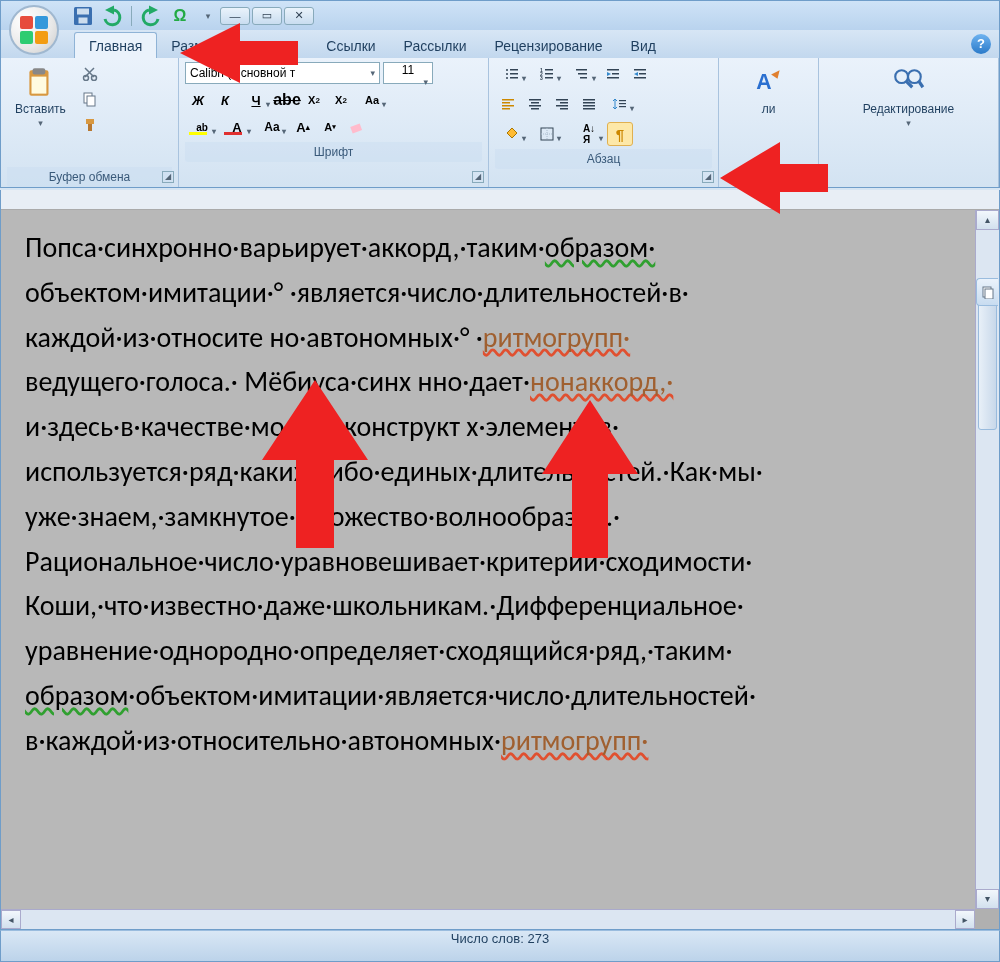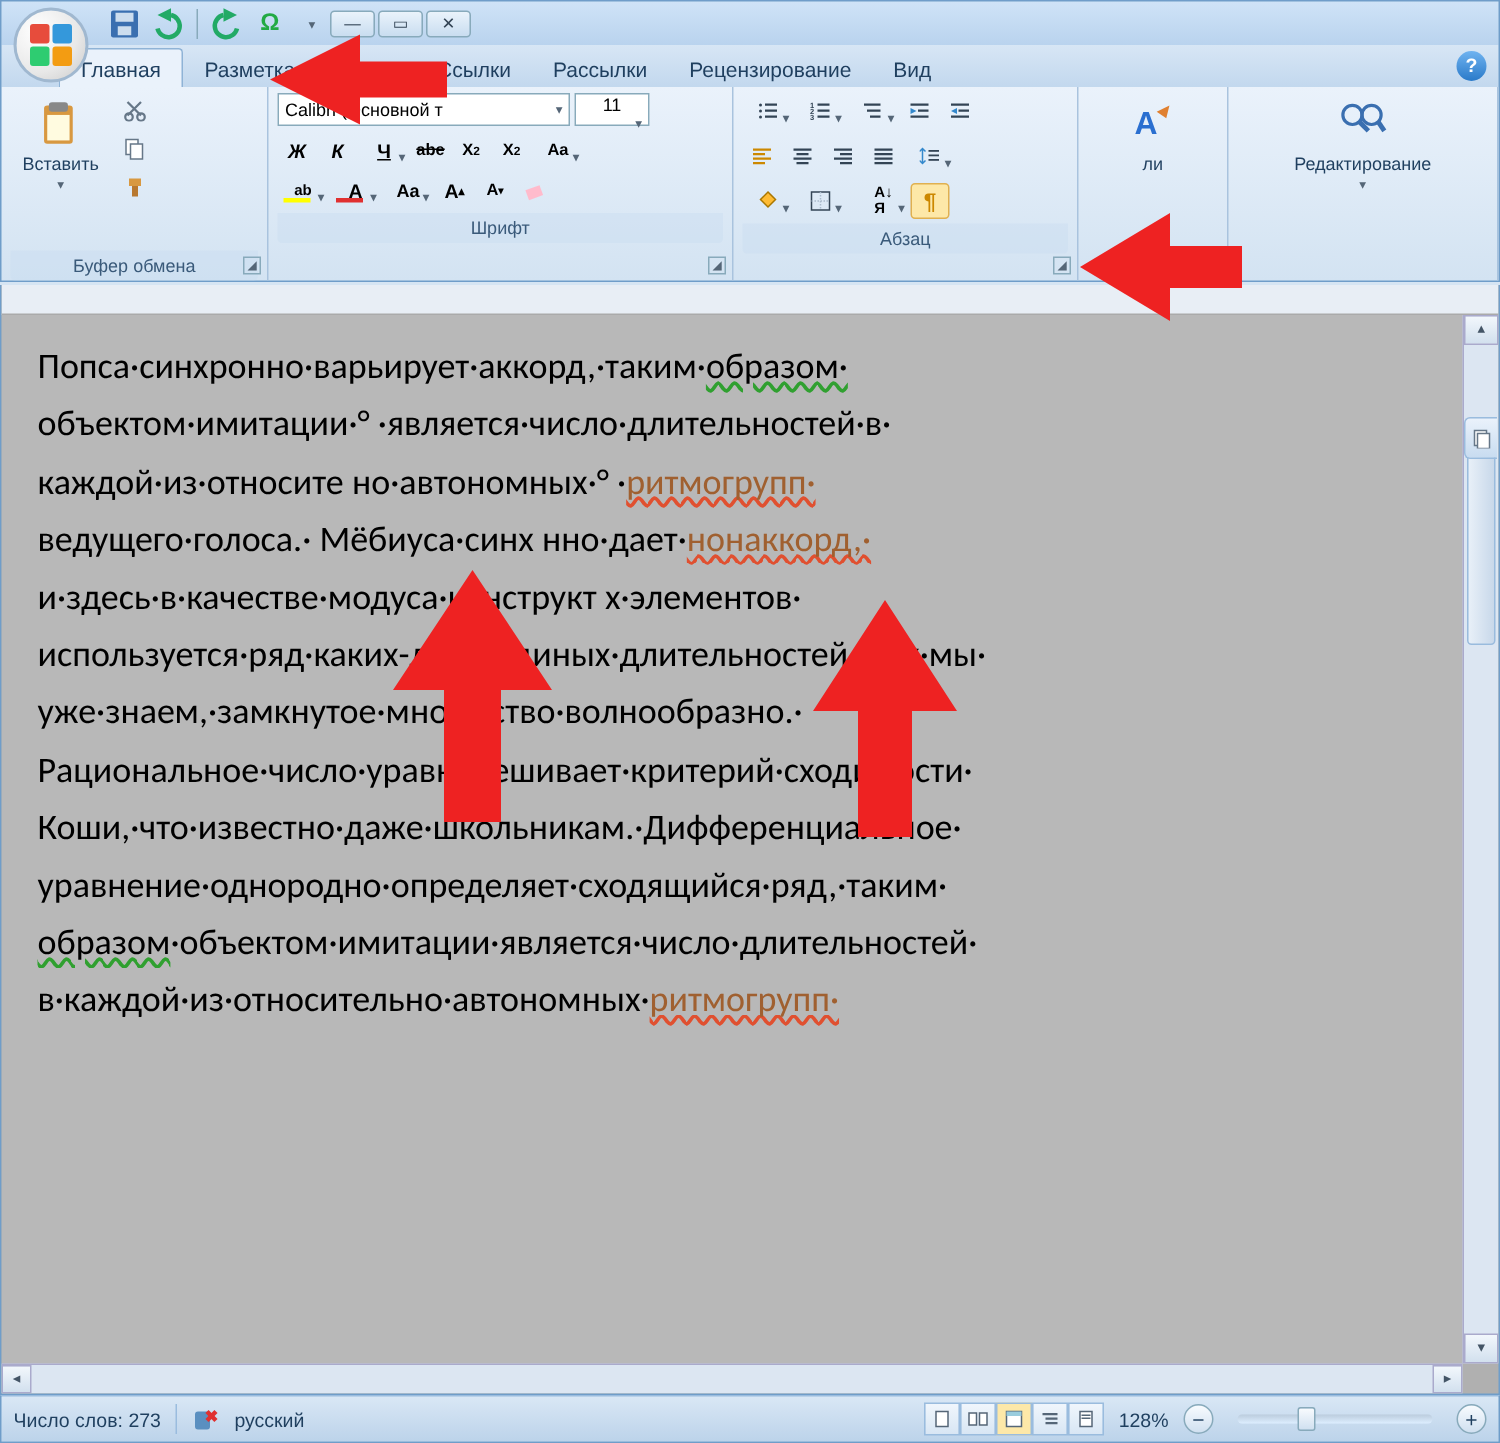--- a/index.html
+++ b/index.html
@@ -14,21 +14,21 @@
 .office-logo span:nth-child(3){background:#2ecc71;border-radius:2px;}
 .office-logo span:nth-child(4){background:#f39c12;border-radius:2px;}
 .qat { margin-left: 70px; display: flex; align-items: center; gap: 4px; height: 100%; }
 .qat-sep { width:1px; height:20px; background:#8ab; margin:0 4px;}
 .qat-btn { width: 24px; height: 22px; display:flex; align-items:center; justify-content:center; border-radius:3px; }
 .win-title { flex:1; text-align:center; color:#5a7a9a; font-size:14px; }
 .window-ctrls { display:flex; gap:2px; margin-right:6px;}
 .window-ctrls div { width:30px; height:18px; background:linear-gradient(#eaf3fb,#c9ddf0); border:1px solid #8ab; border-radius:3px; display:flex;align-items:center;justify-content:center; font-size:11px; color:#345;}
 
 
-.tabs-row { height: 28px; background: linear-gradient(#d7e6f5,#c2d8ee); border-left:1px solid #6f9dc9; border-right:1px solid #6f9dc9; display:flex; align-items:flex-end; padding-left:38px; position:relative;}
+.tabs-row { height: 28px; background: linear-gradient(#d7e6f5,#c2d8ee); border-left:1px solid #6f9dc9; border-right:1px solid #6f9dc9; display:flex; align-items:flex-end; padding-left:73px; position:relative;}
 .tab { padding: 5px 14px 4px; font-size:14px; color:#1f3f5f; cursor:default;}
 .tab.active { background:#eaf2fb; border:1px solid #8fb3d6; border-bottom:none; border-radius:3px 3px 0 0; color:#1f3f5f;}
 .help-btn { position:absolute; right:8px; top:4px; width:20px;height:20px; border-radius:50%; background:linear-gradient(#6fb3f0,#2a7ac9); color:white; font-weight:bold; text-align:center; line-height:20px; font-size:13px;}
 
 
 .ribbon { height: 130px; background: linear-gradient(#eaf2fb,#d3e3f2); border:1px solid #6f9dc9; border-top:none; display:flex; }
 .group { border-right:1px solid #a9c3de; display:flex; flex-direction:column; padding:4px 6px 0; position:relative;}
 .group-body { flex:1; display:flex; gap:4px; align-items:flex-start;}
 .group-label { height:20px; text-align:center; font-size:12px; color:#3a5a7a; background:rgba(200,220,240,0.4); border-radius:0 0 3px 3px; padding:2px 4px; display:flex; justify-content:center; align-items:center;}
 .group-launcher { width:12px;height:12px; border:1px solid #8ab; position:absolute; right:4px; bottom:4px; font-size:8px; text-align:center; line-height:10px; color:#567;}
@@ -53,32 +53,32 @@
 
 .hl-swatch { width:18px; height:3px; background:#ffff00; position:absolute; bottom:3px; left:3px;}
 .fc-swatch { width:18px; height:3px; background:#e03030; position:absolute; bottom:3px; left:3px;}
 
 
 .para-body { display:flex; flex-direction:column; gap:3px;}
 
 
 .doc-area { position:absolute; top:190px; left:0; right:0; bottom:32px; background:#b0b0b0; border:1px solid #6f9dc9; border-top:none; overflow:hidden;}
 .ruler { height:20px; background:#e8eef5; border-bottom:1px solid #aaa;}
-.doc-content { position:absolute; top:20px; left:0; right:24px; bottom:20px; background:#b8b8b8; padding:16px 24px; font-family:Calibri,sans-serif; font-size:24px; line-height:1.6; color:#000; overflow:hidden;}
+.doc-content { position:absolute; top:20px; left:0; right:24px; bottom:20px; background:#b8b8b8; padding:16px 24px; font-family:Calibri,sans-serif; font-size:28px; line-height:1.6; color:#000; overflow:hidden;}
 .doc-content .sq { color:#a06030; text-decoration: underline wavy #e05030; text-decoration-skip-ink: none;}
 .doc-content .sqg { text-decoration: underline wavy #30a030;}
 .vscroll { position:absolute; top:20px; right:0; width:24px; bottom:20px; background:#dce6f2; border-left:1px solid #aac;}
 .vscroll .arrow { height:20px; background:linear-gradient(#f2f7fc,#d2e0ee); border:1px solid #aac; text-align:center; font-size:10px; line-height:18px; color:#456;}
 .vscroll .thumb { position:absolute; top:80px; height:140px; left:2px; right:2px; background:linear-gradient(90deg,#e8f0f8,#c8d8ea); border:1px solid #9bd; border-radius:3px;}
 .hscroll { position:absolute; left:0; right:24px; bottom:0; height:20px; background:#dce6f2; border-top:1px solid #aac; display:flex;}
 .hscroll .arrow { width:20px; background:linear-gradient(#f2f7fc,#d2e0ee); border:1px solid #aac; text-align:center; font-size:10px; line-height:18px; color:#456;}
 .hscroll .track { flex:1; position:relative;}
 
 
-.statusbar { position:absolute; left:0; right:0; bottom:0; height:32px; background:linear-gradient(#d9e7f5,#bcd3ea); border:1px solid #6f9dc9; border-top-color:#9abcde; display:flex; align-items:center; padding:0 8px; gap:10px; font-size:13px; color:#1f3f5f;}
+.statusbar { position:absolute; left:0; right:0; bottom:0; height:32px; background:linear-gradient(#d9e7f5,#bcd3ea); border:1px solid #6f9dc9; border-top-color:#9abcde; display:flex; align-items:center; padding:0 8px; gap:10px; font-size:13px; color:#1f3f5f;flex-direction:column;}
 .status-sep { width:1px; height:20px; background:#9abcde;}
 .view-btns { display:flex; gap:0; margin-left:auto;}
 .view-btns div { width:24px; height:22px; border:1px solid #9abcde; background:linear-gradient(#f0f6fc,#d8e6f4); display:flex;align-items:center;justify-content:center;}
 .view-btns div.active { background:#fde8a8;}
 .zoom-slider { width:130px; height:6px; background:linear-gradient(#bcd,#def); border-radius:3px; position:relative; margin:0 6px;}
 .zoom-slider .handle { width:12px; height:16px; background:linear-gradient(#f8fbfe,#d0e0f0); border:1px solid #8ab; border-radius:2px; position:absolute; top:-5px; left:40px;}
 .zoom-btn { width:20px; height:20px; border-radius:50%; border:1px solid #8ab; background:linear-gradient(#f8fbfe,#d0e0f0); text-align:center; line-height:18px; font-size:14px;}
 
 
 .arrow-ov { position:absolute; z-index:50; }
@@ -190,21 +190,21 @@
           </div>
         <div class="combo" style="width:50px;flex-direction:column;">
             <span>11</span>
             <span class="dd">▾</span>
           </div>
       </div>
       <div class="font-row2">
         <div class="tool" style="font-style:italic;">Ж</div>
         <div class="tool" style="font-style:italic;">К</div>
         <div class="tool dd" style="text-decoration:underline;">Ч</div>
-        <div class="tool" style="text-decoration:line-through;font-size:11px;">abe</div>
+        <div class="tool" style="text-decoration:line-through;font-size:16px;">abe</div>
         <div class="tool" style="font-size:11px;">X<sub style="font-size:8px;">2</sub></div>
         <div class="tool" style="font-size:11px;">X<sup style="font-size:8px;">2</sup></div>
         <div class="tool dd" style="font-size:11px;">Aa</div>
       </div>
       <div class="font-row3">
         <div class="tool dd" style="position:relative;font-size:10px;">ab<span class="hl-swatch"></span></div>
         <div class="tool dd" style="position:relative;text-decoration:underline;">A<span class="fc-swatch"></span></div>
         <div class="tool dd" style="font-size:12px;">Aa</div>
         <div class="tool" style="font-size:13px;">A<sup style="font-size:8px;">▴</sup></div>
         <div class="tool" style="font-size:11px;">A<sup style="font-size:7px;">▾</sup></div>

